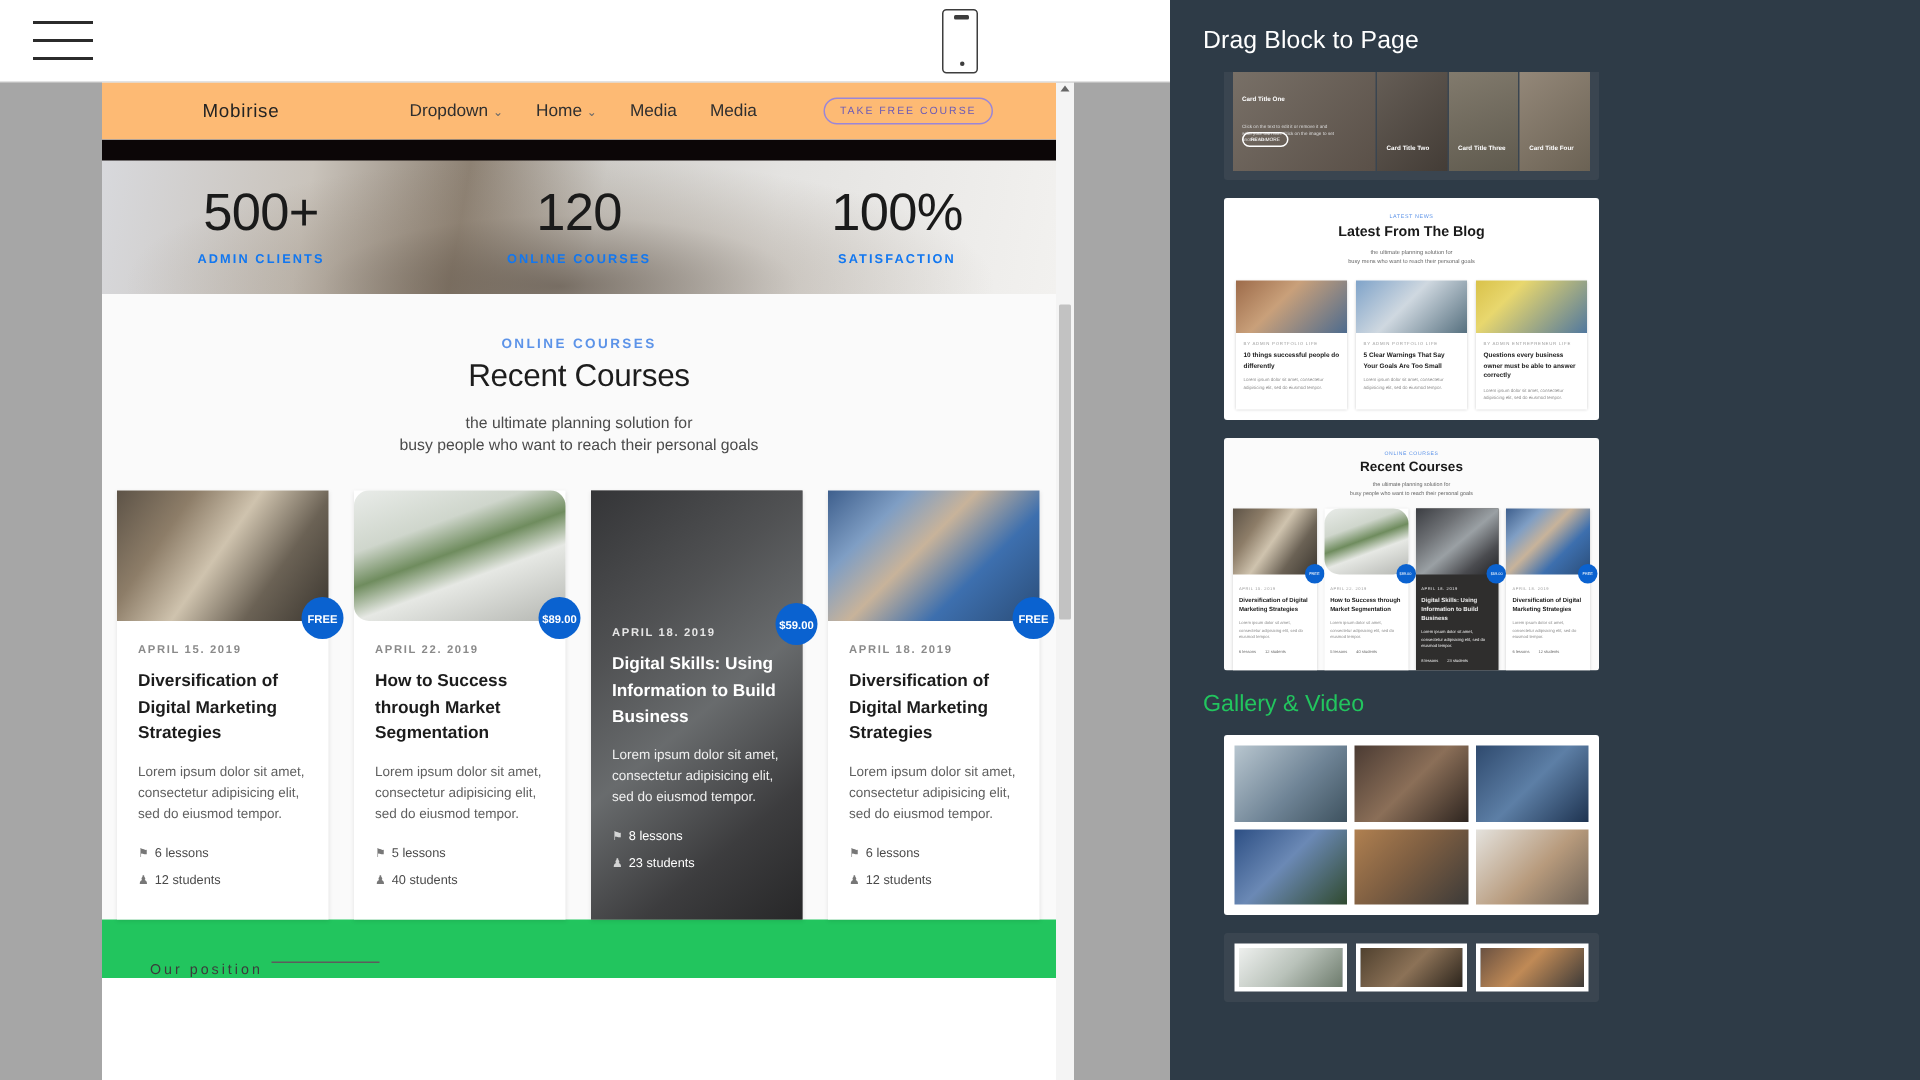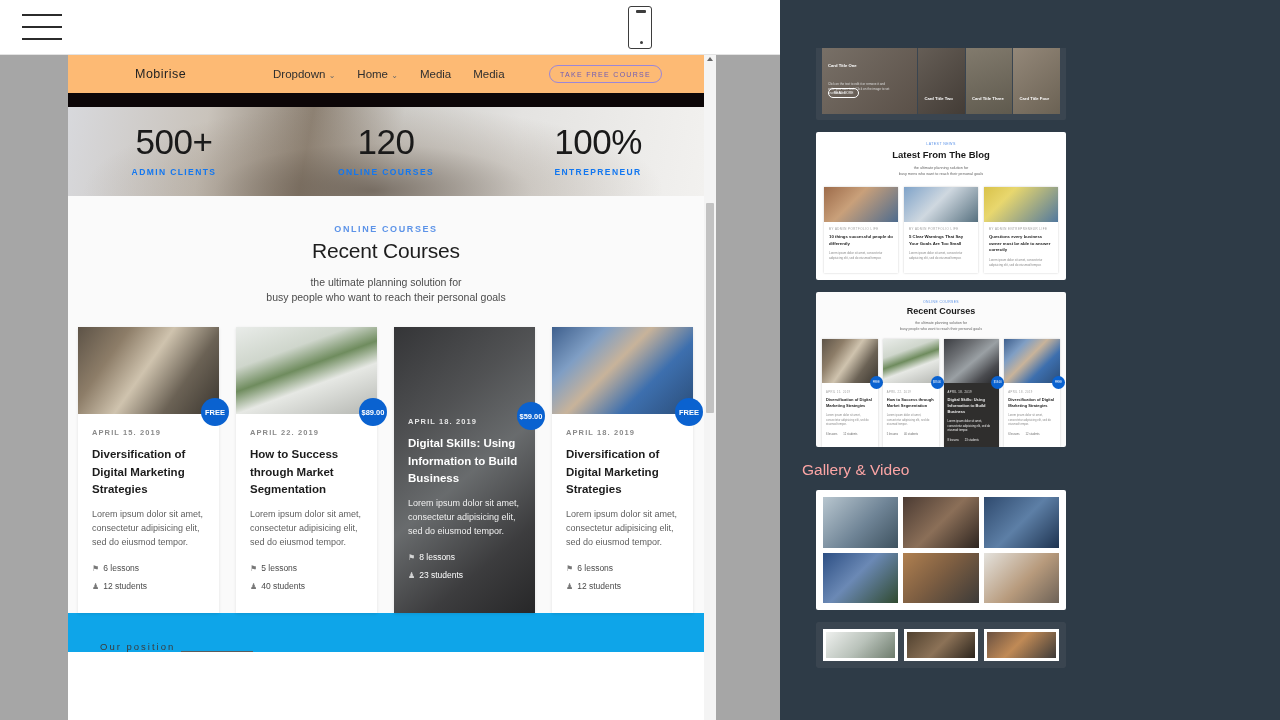--- a/index.html
+++ b/index.html
@@ -75,21 +75,21 @@
     letter-spacing: -.2px; }
   #pv-sub { text-align: center; font-size: 10.5px; color: #4b4b4b; margin-top: 12px;
     line-height: 1.45; }
 
   #pv-cards { display: flex; gap: 17px; padding: 22px 10px 0 10px; }
   .crd { width: 141px; background: #fff; position: relative;
     box-shadow: 0 1px 3px rgba(0,0,0,.1); }
   .crd.dark { background: #2c2b2a; color: #fff; }
   .crd-img { height: 87px; position: relative; background-size: cover; }
   .img1 { background: linear-gradient(125deg,#5d5347 0%,#8d7d68 26%,#cfc3ae 48%,#6b6255 72%,#3b362f 100%); }
-  .img2 { background: linear-gradient(160deg,#e9ece9 0%,#cfd6cc 30%,#6f8c5e 47%,#e6e8e4 63%,#b4b6b1 100%); }
+  .img2 { background: linear-gradient(160deg,#e9ece9 0%,#cfd6cc 30%,#6f8c5e 47%,#e6e8e4 63%,#b4b6b1 100%); border-radius: 10px; }
   .img3 { background: linear-gradient(140deg,#3b3d42 0%,#6e7175 30%,#9aa0a4 52%,#4a4b4f 78%,#232427 100%); }
   .img4 { background: linear-gradient(135deg,#3e5f8d 0%,#7f9ec4 24%,#c8b39a 44%,#3d6fae 68%,#2b4d78 100%); }
   .badge { position: absolute; right: -10px; bottom: -12px; width: 28px; height: 28px;
     border-radius: 50%; background: #0a62d0; color: #fff; font-size: 7.5px;
     display: flex; align-items: center; justify-content: center; font-weight: 600;
     cursor: pointer; }
   .crd.dark .crd-img { position: absolute; inset: 0; height: 100%; opacity: .55; }
   .crd.dark .crd-body { position: relative; }
   .crd-body { padding: 14px 14px 14px 14px; }
   .crd-date { font-size: 7.5px; letter-spacing: 1.1px; color: #8a8a8a; font-weight: 600; }
@@ -97,42 +97,42 @@
   .crd-name { font-size: 11.5px; line-height: 1.5; color: #1c1c1c; margin-top: 9px;
     font-weight: 600; cursor: pointer; }
   .crd.dark .crd-name { color: #fff; }
   .crd-desc { font-size: 9px; line-height: 1.55; color: #5f5f5f; margin-top: 10px; }
   .crd.dark .crd-desc { color: #f0f0f0; }
   .crd-meta { margin-top: 13px; font-size: 8.5px; color: #4a4a4a; }
   .crd.dark .crd-meta { color: #fff; }
   .crd-meta div { display: flex; align-items: center; gap: 4px; margin-bottom: 8px; }
   .mi { font-size: 8px; opacity: .75; }
 
-  #pv-position { background: #0ea5e9; padding: 28px 0 0 32px; display: flex;
-    align-items: flex-end; gap: 6px; }
+  #pv-position { background: #22c55e; padding: 28px 0 0 32px; display: flex;
+    align-items: flex-start; gap: 6px; }
   #pv-position .lbl { font-size: 9.5px; letter-spacing: 2px; color: #3b3b3b; }
   #pv-position .rule { width: 72px; height: 1px; background: #5c5c5c; }
 
   
   #pv-scroll { position: absolute; left: 704px; top: 55px; width: 12px; height: 665px;
     background: #f4f4f4; cursor: pointer; }
   #pv-scroll .arrow-up { position: absolute; top: 2px; left: 3px; width: 0; height: 0;
     border-left: 3px solid transparent; border-right: 3px solid transparent;
     border-bottom: 4px solid #666; }
   #pv-scroll .thumb { position: absolute; top: 148px; left: 2px; width: 8px; height: 210px;
     background: #c2c2c2; border-radius: 1px; cursor: grab; }
 
   
   #rpanel { position: absolute; right: 0; top: 0; width: 500px; height: 720px;
     background: #2e3b47; }
   #rpanel-title { color: #ffffff; font-size: 16.5px; padding: 18px 0 0 22px;
     letter-spacing: .1px; }
   #blocks-scrollarea { position: absolute; left: 0; top: 48px; width: 290px; height: 672px;
     overflow: hidden; }
-  .grp-label { color: #fca5a5; font-size: 15.5px; margin: 14px 0 11px 22px; }
+  .grp-label { color: #22c55e; font-size: 15.5px; margin: 14px 0 11px 22px; }
   .thumb-card { width: 250px; margin: 0 0 12px 36px; background: #fff;
     border-radius: 2px; cursor: grab; overflow: hidden; position: relative; }
 
   
   .tb1 { height: 110px; background: #3a4550; display: flex; padding: 6px; gap: 1px; }
   .tb1 .ph { flex: 1; position: relative; }
   .tb1 .p1 { background: linear-gradient(135deg,#7e766d,#5a5048); flex: 2.05; }
   .tb1 .p2 { background: linear-gradient(135deg,#6f675f,#433c36); }
   .tb1 .p3 { background: linear-gradient(160deg,#8f8779,#5f5a4e); }
   .tb1 .p4 { background: linear-gradient(140deg,#a09384,#6b6254); }
@@ -230,21 +230,21 @@
         <div class="stat">
           <div class="num">500+</div>
           <div class="lbl">ADMIN CLIENTS</div>
         </div>
         <div class="stat">
           <div class="num">120</div>
           <div class="lbl">ONLINE COURSES</div>
         </div>
         <div class="stat">
           <div class="num">100%</div>
-          <div class="lbl">ENTREPRENEUR</div>
+          <div class="lbl">SATISFACTION</div>
         </div>
       </div>
     </div>
 
     <div id="pv-courses">
       <div id="pv-eyebrow">ONLINE COURSES</div>
       <div id="pv-title">Recent Courses</div>
       <div id="pv-sub">
         <div>the ultimate planning solution for</div>
         <div>busy people who want to reach their personal goals</div>
@@ -343,20 +343,21 @@
 
   </div>
 </div>
 
 <div id="pv-scroll">
   <div class="arrow-up"></div>
   <div class="thumb"></div>
 </div>
 
 <div id="rpanel">
+  <div id="rpanel-title">Drag Block to Page</div>
 
   <div id="blocks-scrollarea">
 
     <div class="thumb-card" style="margin-top:-38px;">
       <div class="tb1">
         <div class="ph p1">
           <div class="cx">Click on the text to edit it or remove it and write your own text. Click on the image to set another one.</div>
           <div class="ct" style="bottom:46px;">Card Title One</div>
           <div class="cb">READ MORE</div>
         </div>

